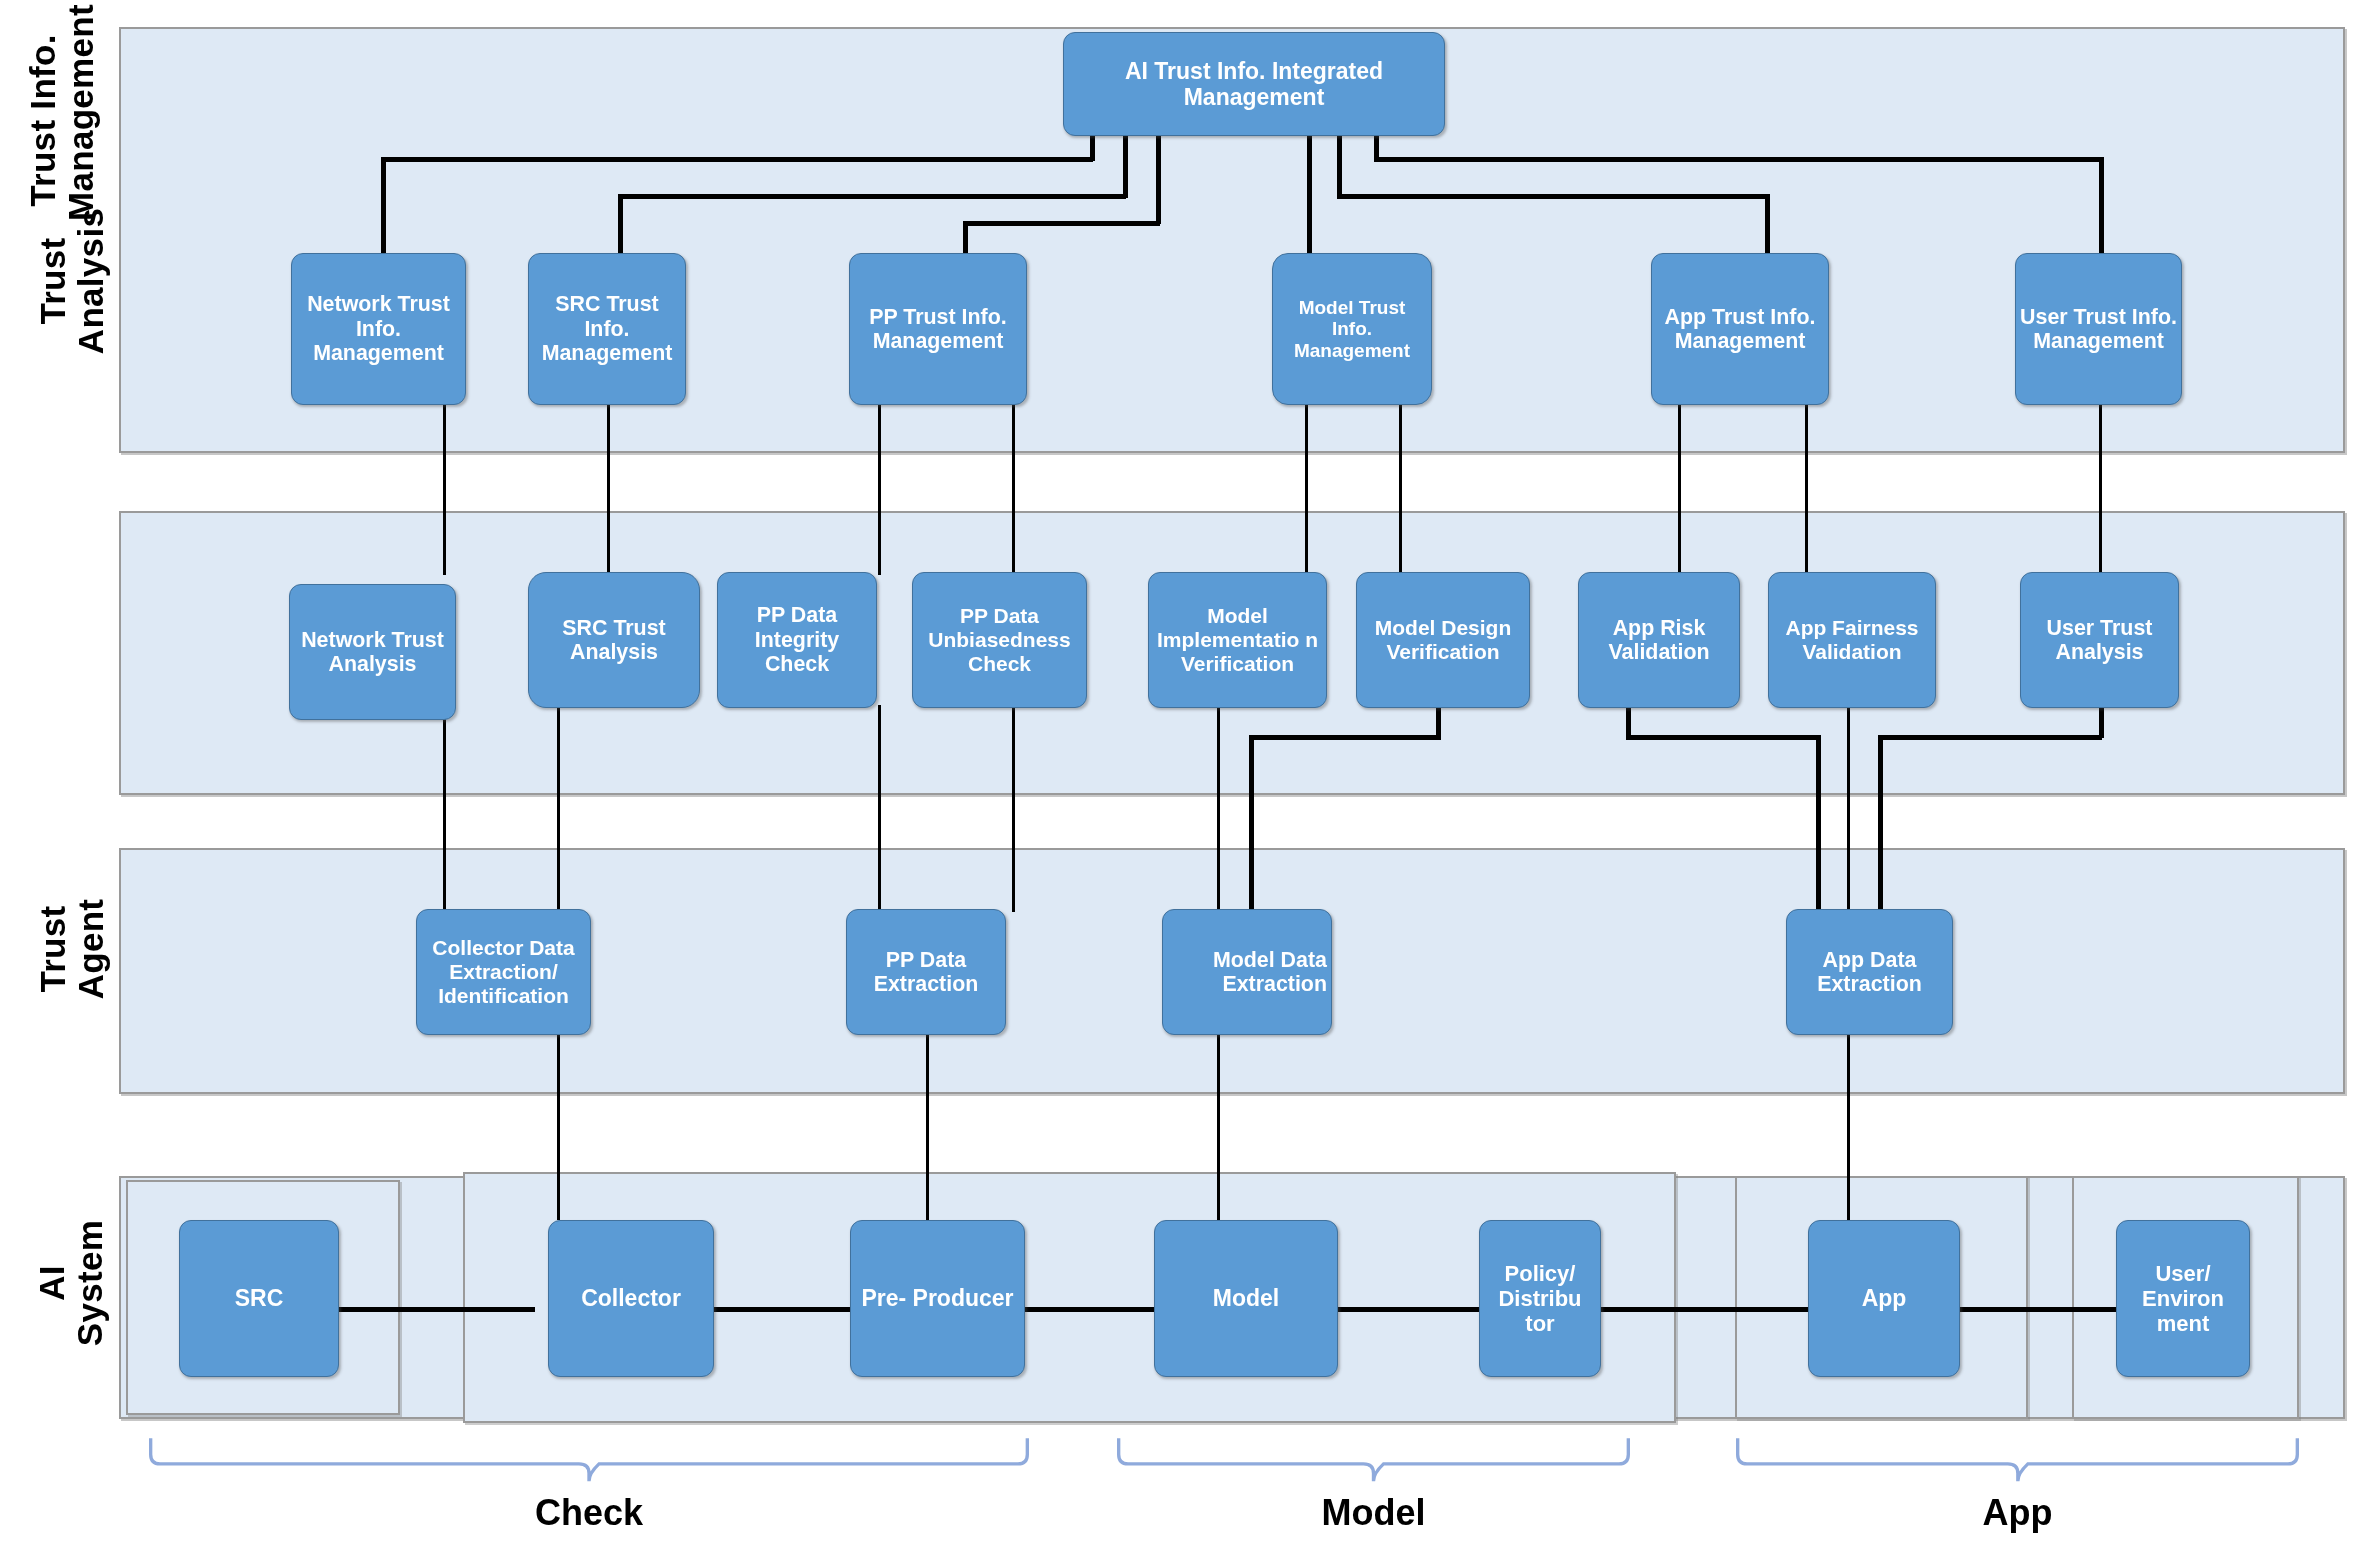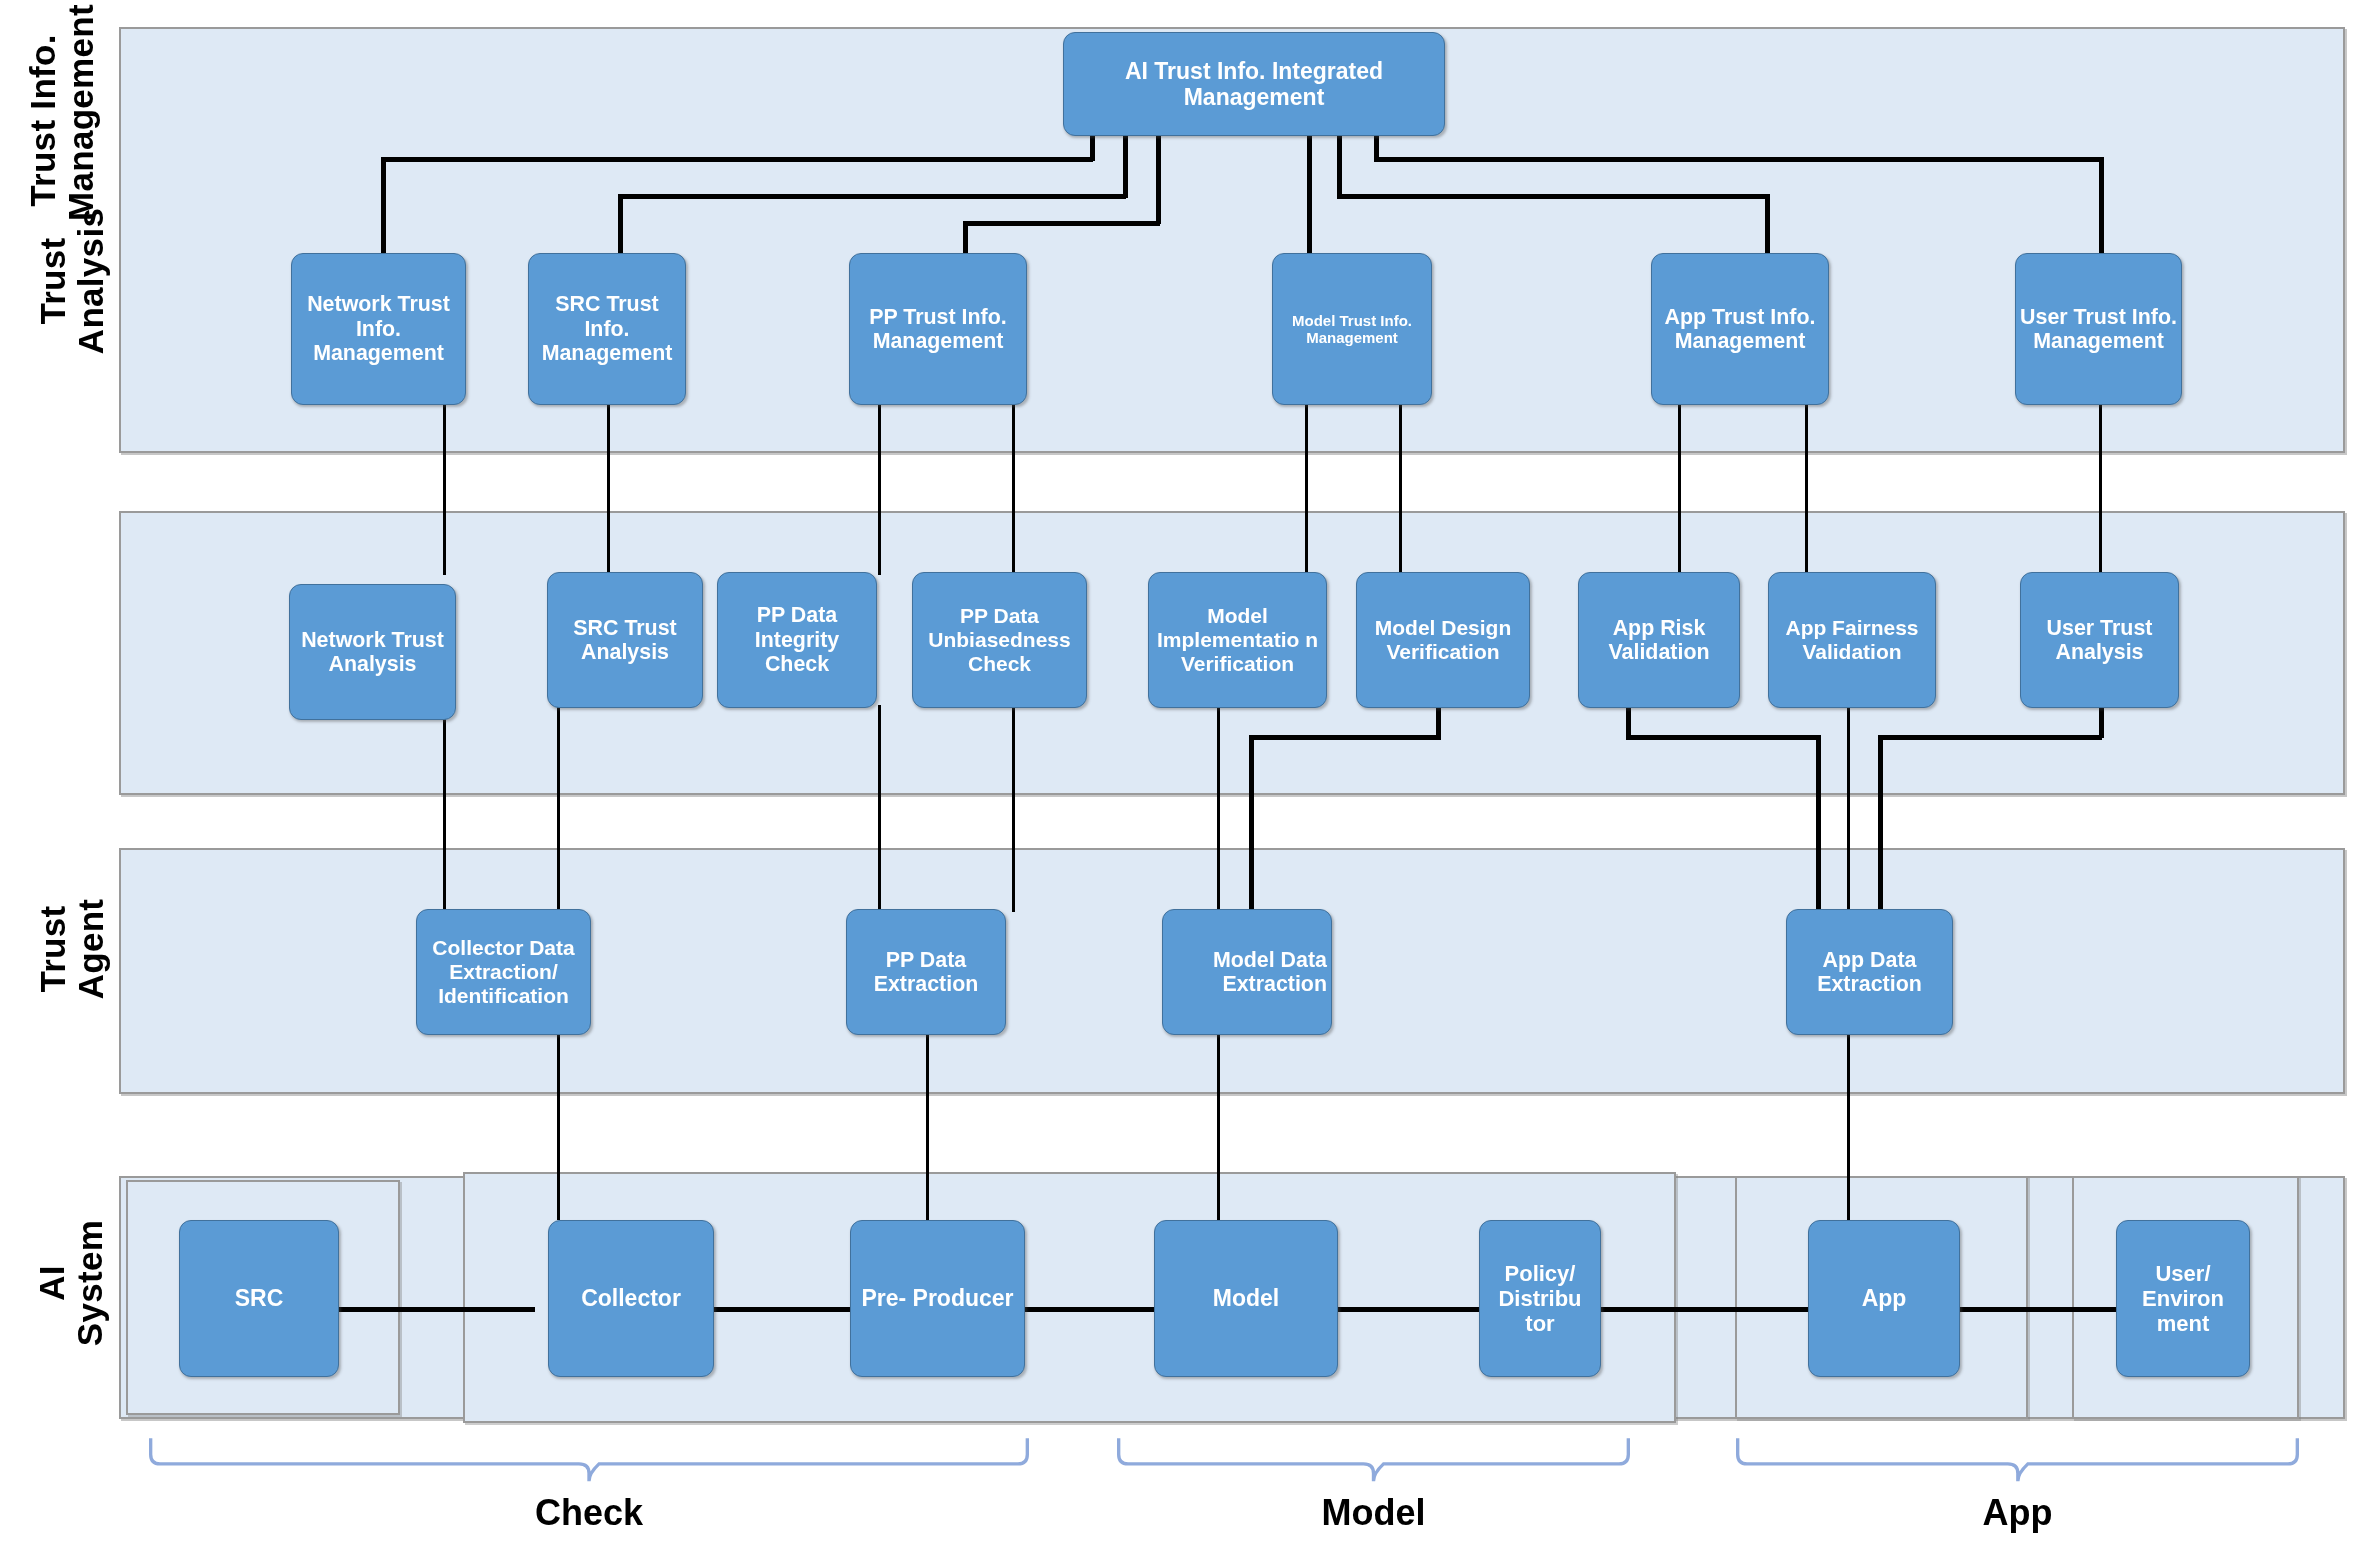--- a/index.html
+++ b/index.html
@@ -215,21 +215,21 @@
     <span>SRC Trust
 Info.
 Management</span>
   </div>
 
   <div class="node" style="left:849px; top:253px; width:178px; height:152px; font-size:21.4px;">
     <span>PP Trust Info.
 Management</span>
   </div>
 
-  <div class="node" style="left:1272px; top:253px; width:160px; height:152px; font-size:15px;">
+  <div class="node" style="left:1272px; top:253px; width:160px; height:152px; font-size:19px;border-radius:16px;">
     <span>Model Trust
 Info.
 Management</span>
   </div>
 
   <div class="node" style="left:1651px; top:253px; width:178px; height:152px; font-size:21.4px;">
     <span>App Trust Info.
 Management</span>
   </div>
 
@@ -238,21 +238,21 @@
 Info.
 Management</span>
   </div>
 
   <div class="node" style="left:289px; top:584px; width:167px; height:136px; font-size:21.4px;">
     <span>Network
 Trust
 Analysis</span>
   </div>
 
-  <div class="node" style="left:547px; top:572px; width:156px; height:136px; font-size:21.4px;">
+  <div class="node" style="left:528px; top:572px; width:172px; height:136px; font-size:21.4px;border-radius:18px;">
     <span>SRC Trust
 Analysis</span>
   </div>
 
   <div class="node" style="left:717px; top:572px; width:160px; height:136px; font-size:21.4px;">
     <span>PP Data
 Integrity
 Check</span>
   </div>
 

